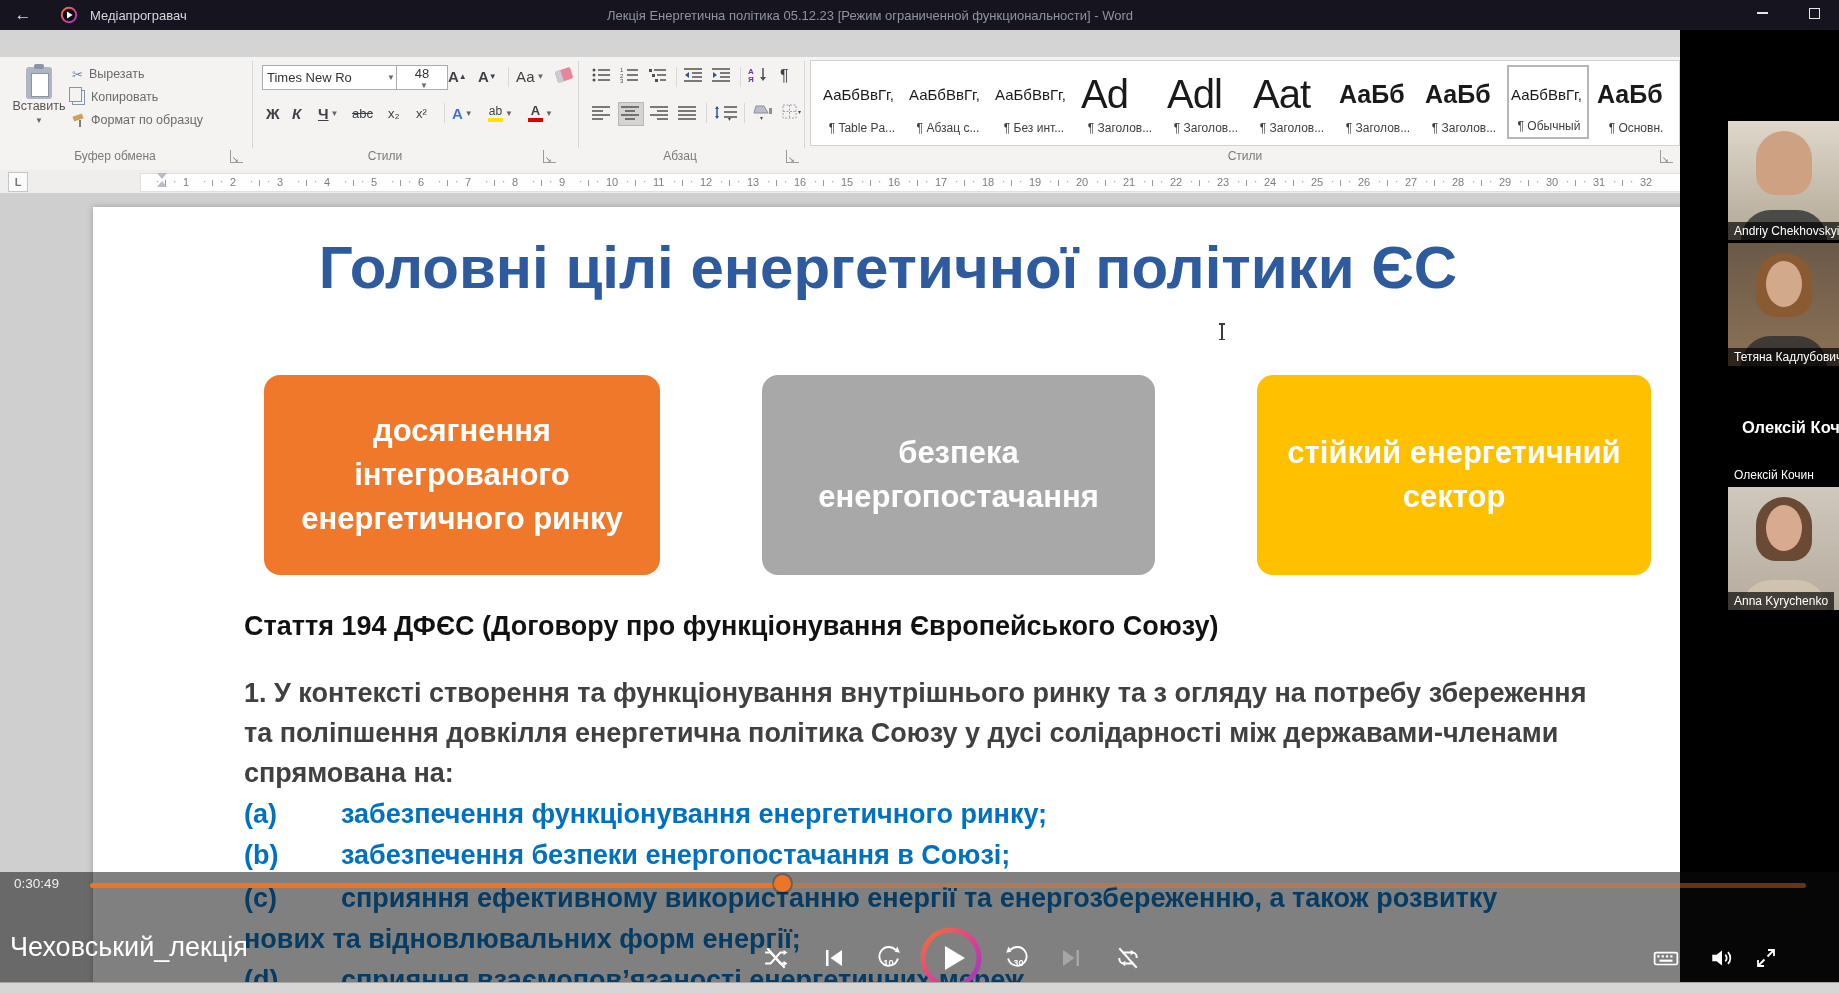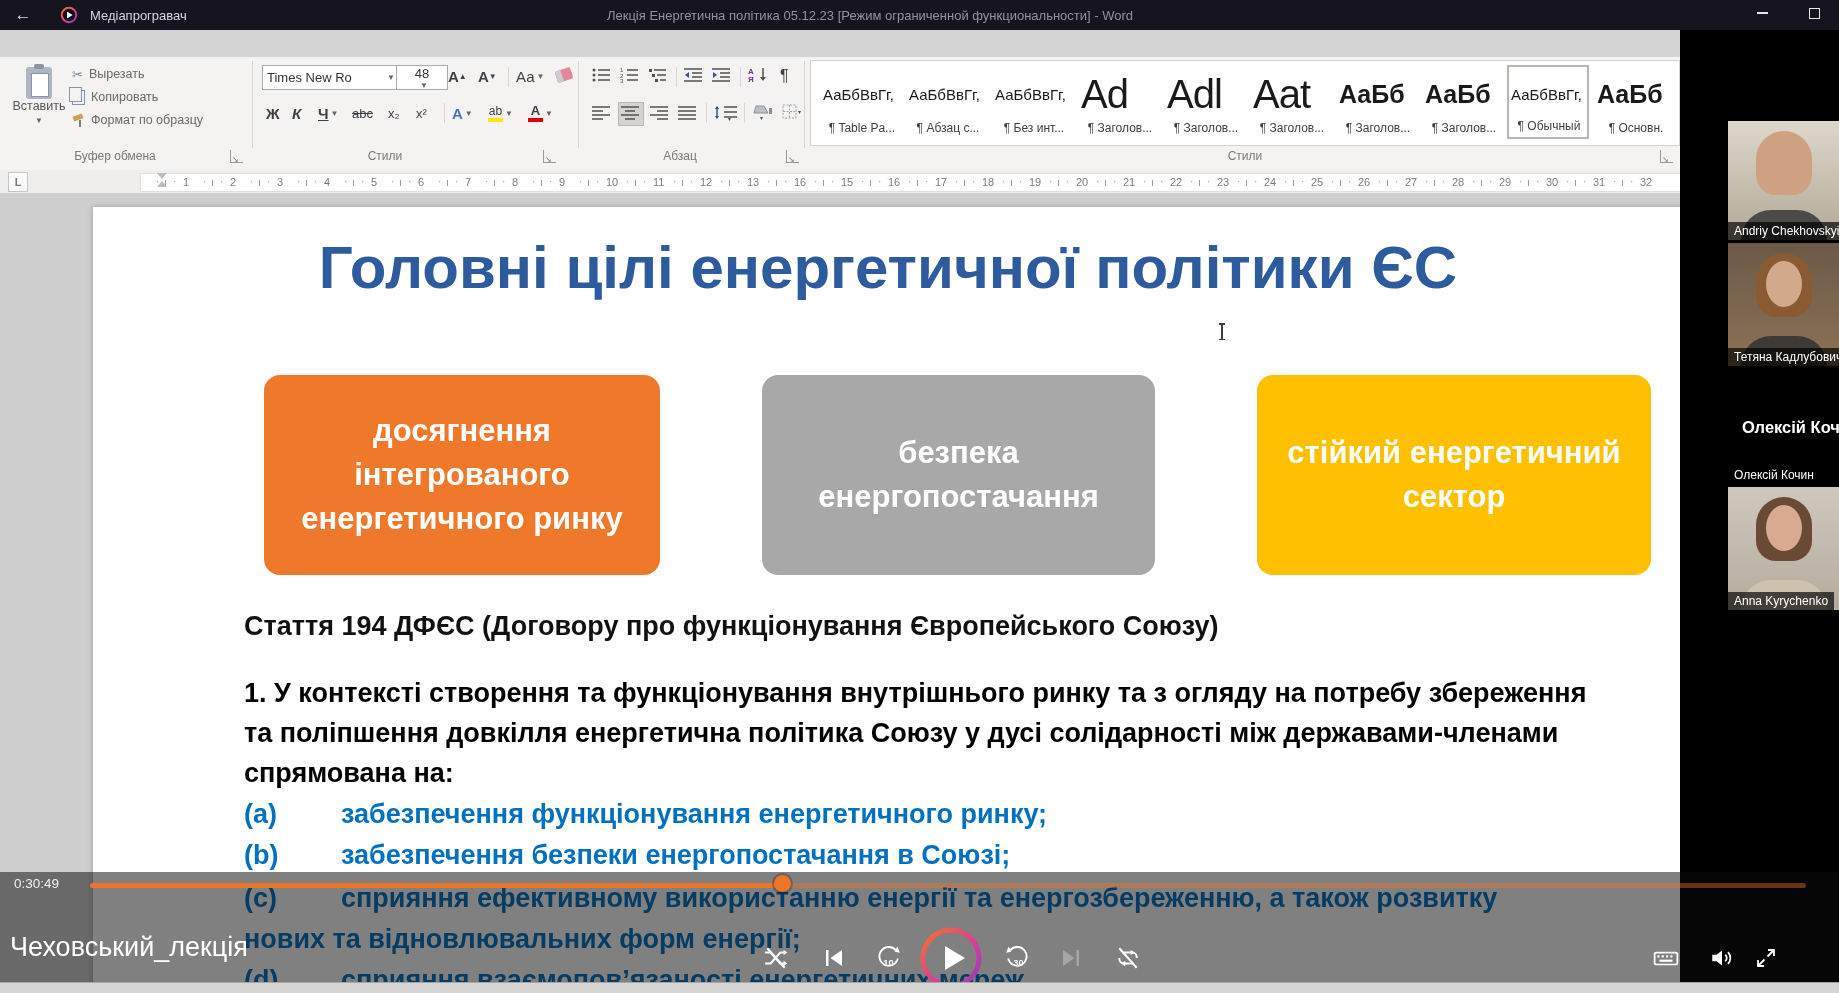--- a/index.html
+++ b/index.html
@@ -83,21 +83,21 @@
   
   .docarea{position:absolute;left:0;top:193px;width:1839px;height:800px;background:#cfcfcf;z-index:1;}
   .page{position:absolute;left:93px;top:14px;width:1746px;height:786px;background:#fff;box-shadow:0 0 6px rgba(0,0,0,.25);}
   .doctitle{position:absolute;left:0;top:26px;width:1590px;text-align:center;font-size:60px;font-weight:bold;color:#2e5b9d;letter-spacing:0;}
   .ibeam{position:absolute;left:1128px;top:116px;width:1.5px;height:17px;background:#3c3c3c;}
   .ibeam:before,.ibeam:after{content:"";position:absolute;left:-2.5px;width:6.5px;height:1.5px;background:#3c3c3c;}
   .ibeam:after{bottom:0;}
   .boxrow .bx{position:absolute;top:168px;height:200px;border-radius:16px;display:flex;align-items:center;justify-content:center;
       text-align:center;color:#fff;font-weight:bold;font-size:31px;line-height:44px;padding:0 20px;box-sizing:border-box;}
   .docheading{position:absolute;left:151px;top:404px;font-size:27px;font-weight:bold;color:#111;}
-  .docpara{position:absolute;left:151px;top:466px;width:1510px;font-size:27px;font-weight:bold;color:#000000;line-height:40px;}
+  .docpara{position:absolute;left:151px;top:466px;width:1510px;font-size:27px;font-weight:bold;color:#404040;line-height:40px;}
   .dlrow{position:absolute;font-size:27px;font-weight:bold;color:#0070c0;white-space:nowrap;}
   .dlrow .mk{position:absolute;left:151px;} .dlrow .tx{position:absolute;left:248px;}
   
   .overlay{position:absolute;left:0;top:872px;width:1839px;height:110px;background:rgba(12,12,14,.52);z-index:30;color:#fff;}
   .ptime{position:absolute;left:14px;top:4px;font-size:13.5px;color:#f0f0f0;}
   .track{position:absolute;left:90px;top:11px;height:5px;border-radius:3px;}
   .track.played{background:#ed7529;}
   .track.rest{background:rgba(237,117,41,.42);}
   .handle{position:absolute;top:3px;width:17px;height:17px;border-radius:50%;background:#ed7529;box-shadow:0 0 0 2px rgba(0,0,0,.25);}
   .fname{position:absolute;left:10px;top:60px;font-size:27px;color:#fff;}

